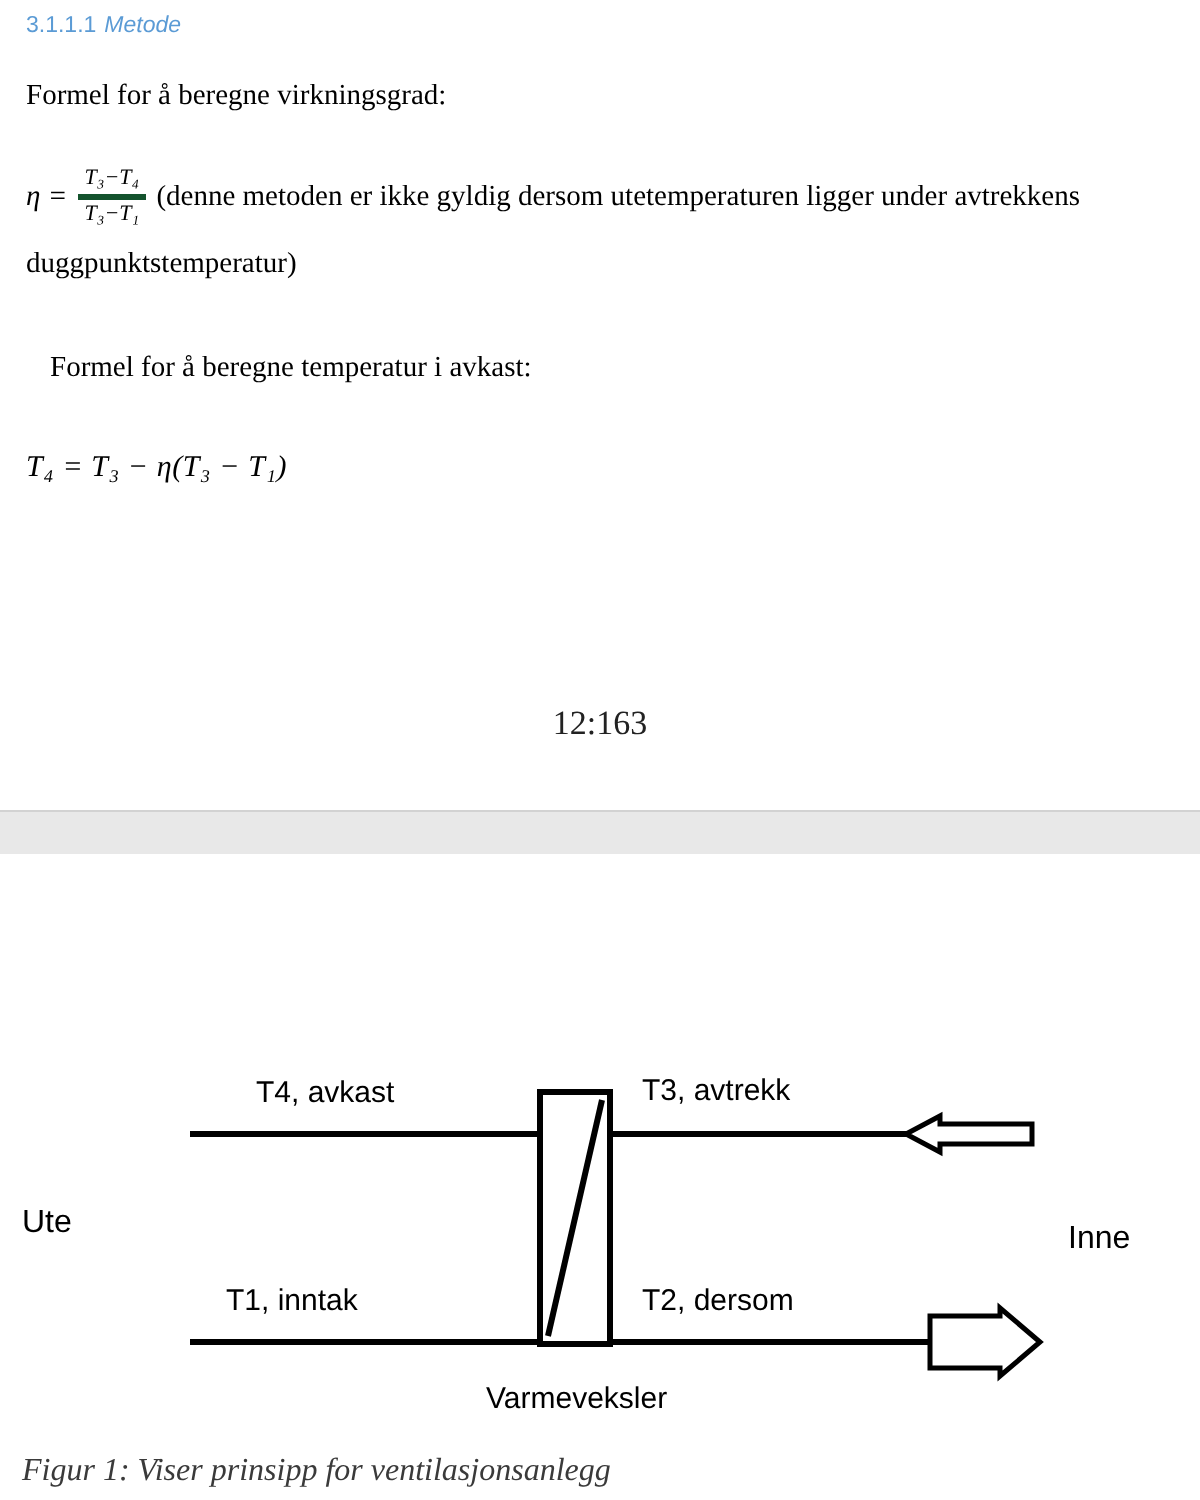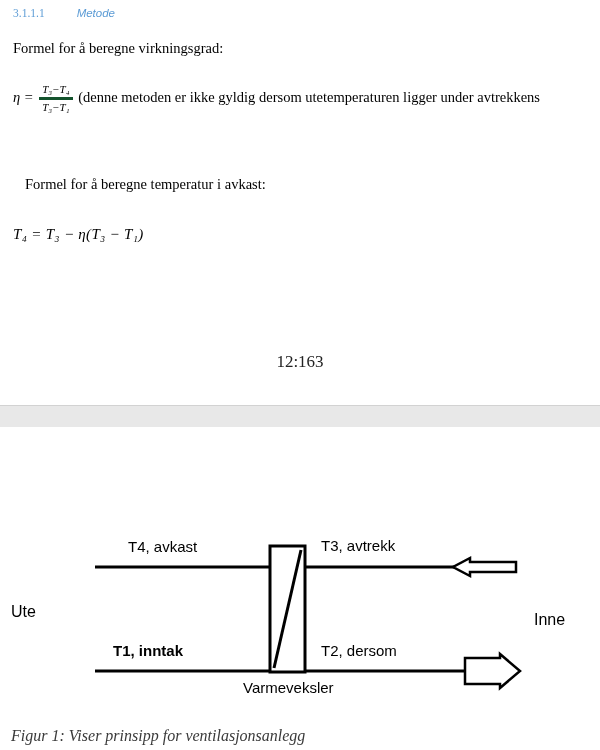--- a/index.html
+++ b/index.html
@@ -31,22 +31,21 @@
     left: 13px;
     top: 7px;
     font-family: "Liberation Sans", sans-serif;
     font-size: 11.5px;
     color: #5b9bd5;
     font-style: italic;
     white-space: nowrap;
   }
   .heading .num {
     font-style: normal;
-    margin-right: 32px;
-    font-family: Liberation Serif, serif;
+    margin-right: 4px;
   }
 
   .para {
     position: absolute;
     left: 13px;
     font-size: 14.5px;
     line-height: 1.45;
     color: #000;
   }
   .p-virkningsgrad { top: 38px; }
@@ -154,25 +153,25 @@
 
   .fig-label {
     position: absolute;
     font-family: "Liberation Sans", sans-serif;
     font-size: 15px;
     color: #000;
     white-space: nowrap;
   }
   .lbl-t4 { left: 128px; top: 111px; }
   .lbl-t3 { left: 321px; top: 110px; }
-  .lbl-t1 { left: 113px; top: 215px; font-weight: bold; }
+  .lbl-t1 { left: 113px; top: 215px; }
   .lbl-t2 { left: 321px; top: 215px; }
   .lbl-ute { left: 11px; top: 176px; font-size: 16px; }
   .lbl-inne { left: 534px; top: 184px; font-size: 16px; }
-  .lbl-hx  { left: 243px; top: 252px; font-size: 15px; }
+  .lbl-hx  { left: 243px; top: 264px; font-size: 15px; }
 
   .fig-caption {
     position: absolute;
     left: 11px;
     top: 300px;
     font-size: 16px;
     font-style: italic;
     color: #3a3a3a;
     font-family: "Liberation Serif", serif;
   }
@@ -200,20 +199,21 @@
       <span class="ital">η</span>
       <span class="ital">=</span>
       <span class="frac">
         <span class="num-part">T₃−T₄</span>
         <span class="den-part">T₃−T₁</span>
       </span>
     </span>
     <span class="cont-text">(denne metoden er ikke gyldig dersom utetemperaturen ligger under avtrekkens</span>
   </div>
 
+  <div class="dugg">duggpunktstemperatur)</div>
 
   <div class="para p-avkast">Formel for å beregne temperatur i avkast:</div>
 
   <div class="formula-2">T₄ = T₃ − η(T₃ − T₁)</div>
 
   <div class="page-number">12:163</div>
 </div>
 
 <div class="page-gap"></div>
 

